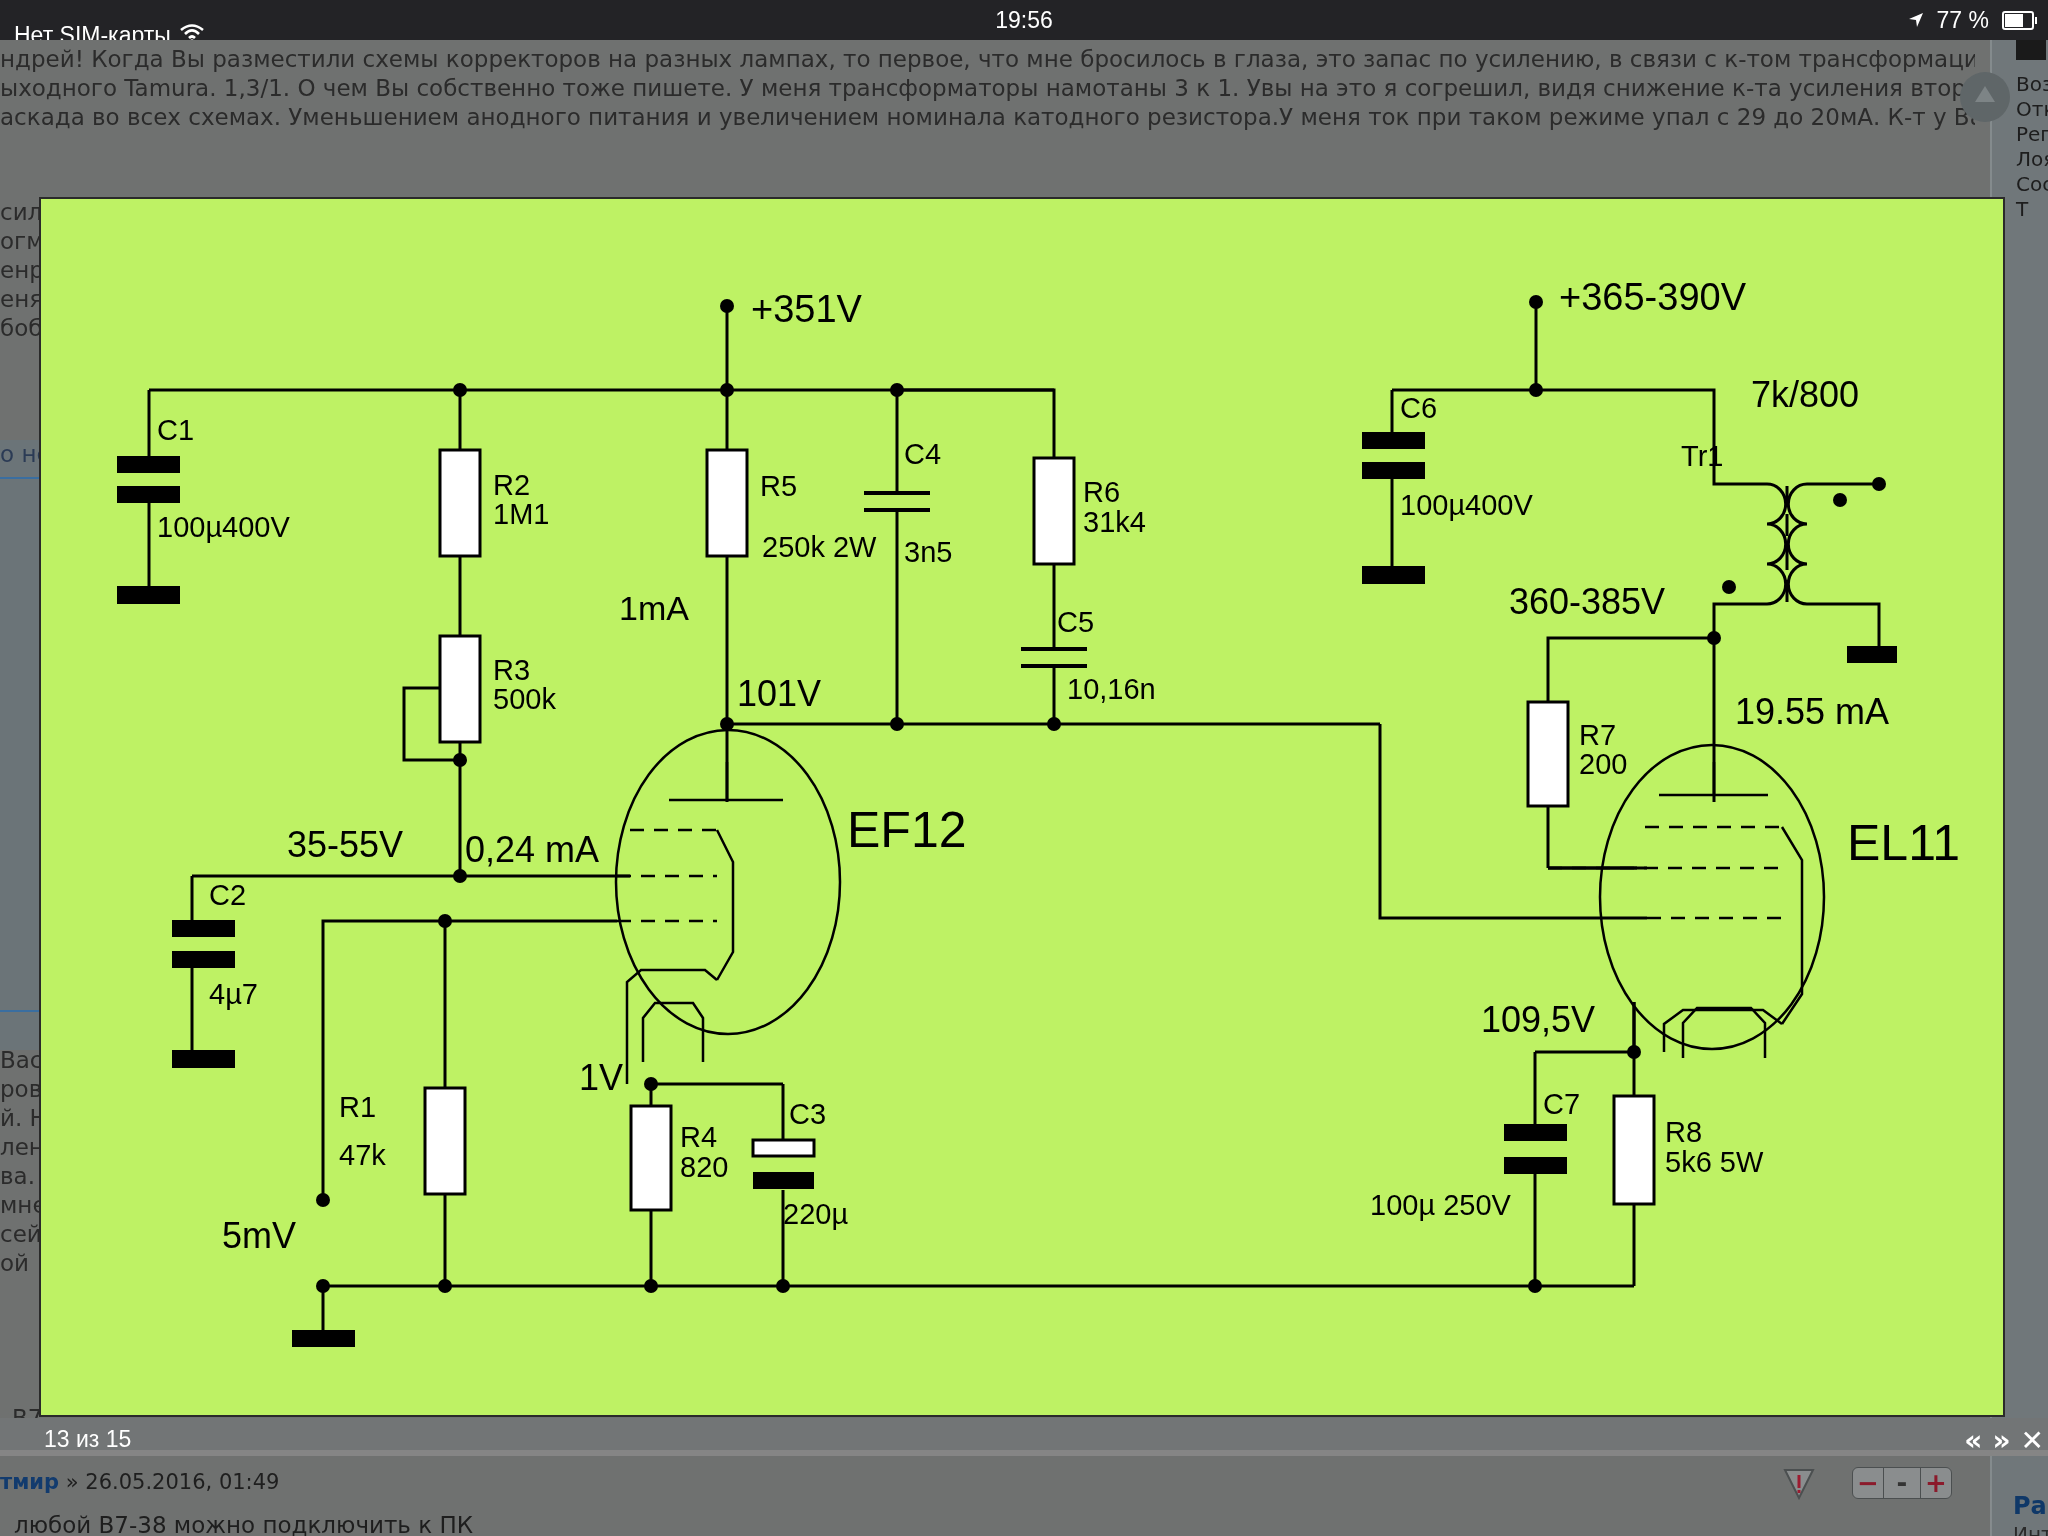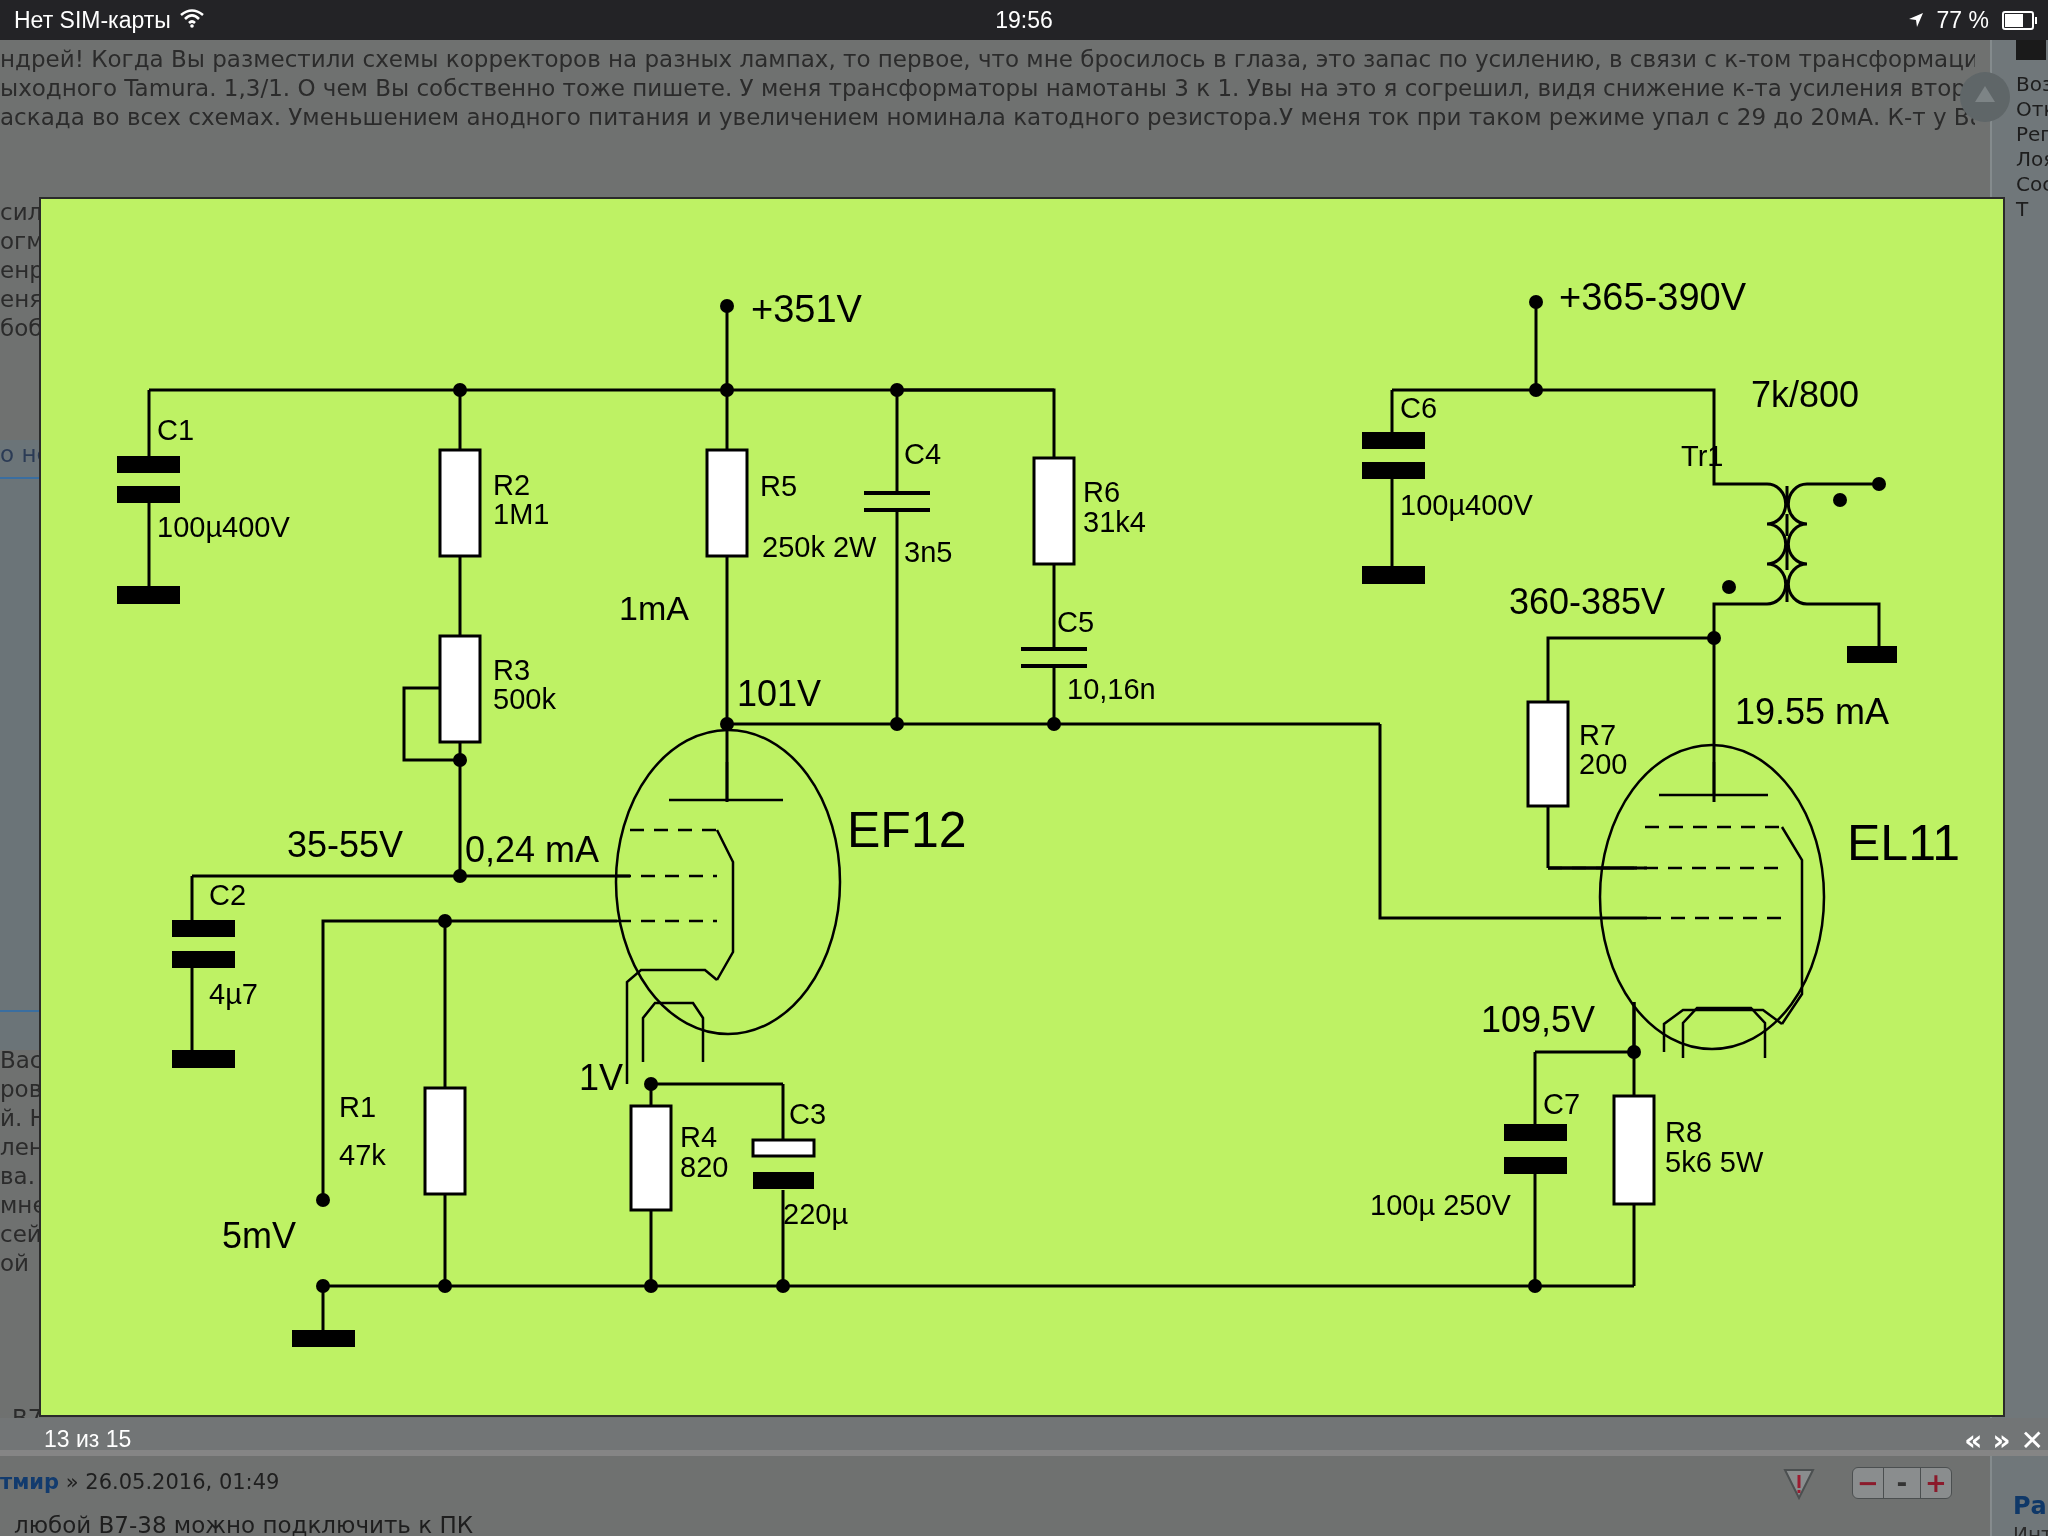--- a/index.html
+++ b/index.html
@@ -1,18 +1,18 @@
 <!DOCTYPE html>
 <html><head>
 <meta charset="utf-8">
 <style>
   html, body { margin:0; padding:0; }
   body { width:2048px; height:1536px; position:relative; overflow:hidden; background:#6f7374; font-family:"DejaVu Sans", sans-serif; }
   .statusbar { position:absolute; left:0; top:0; width:2048px; height:40px; background:#232326; color:#fff; font-family:"Liberation Sans", sans-serif; font-size:23px; }
-  .statusbar .left { position:absolute; left:14px; top:7px; display:flex; align-items:center; gap:8px;justify-content:space-between; }
+  .statusbar .left { position:absolute; left:14px; top:22px; display:flex; align-items:center; gap:8px;justify-content:space-between; }
   .statusbar .center { position:absolute; left:0; right:0; top:7px; text-align:center; }
   .statusbar .right { position:absolute; right:14px; top:7px; display:flex; align-items:center; gap:13px; }
   .battery { width:28px; height:15px; border:2px solid #fff; border-radius:3px; position:relative; }
   .battery .fill { position:absolute; left:1px; top:1px; bottom:1px; background:#fff; }
   .battery:after { content:""; position:absolute; right:-5px; top:4px; width:2px; height:7px; background:#fff; }
 
   .forum { position:absolute; left:0; top:40px; width:1990px; height:1496px; background:#6f7170; }
   .post-text { position:absolute; left:0; top:5px; width:1975px; color:#2b2b2b; font-size:23px; line-height:29px; font-family:"DejaVu Sans", sans-serif; white-space:nowrap; overflow:hidden; }
   .post-text div { height:29px; }
   .left-fragments { position:absolute; left:0; width:46px; overflow:hidden; color:#2b2b2b; font-size:23px; line-height:29px; white-space:nowrap; }

